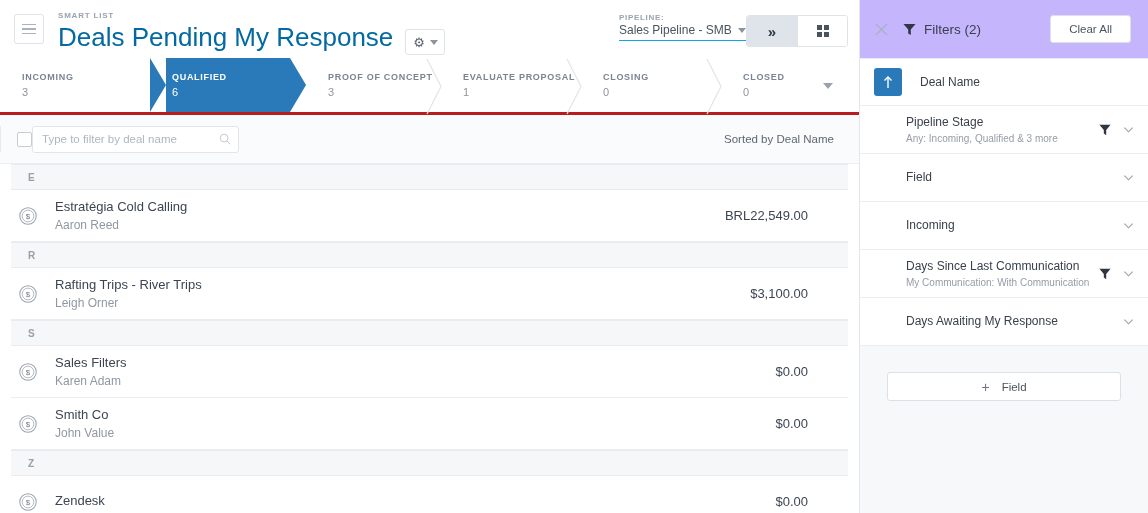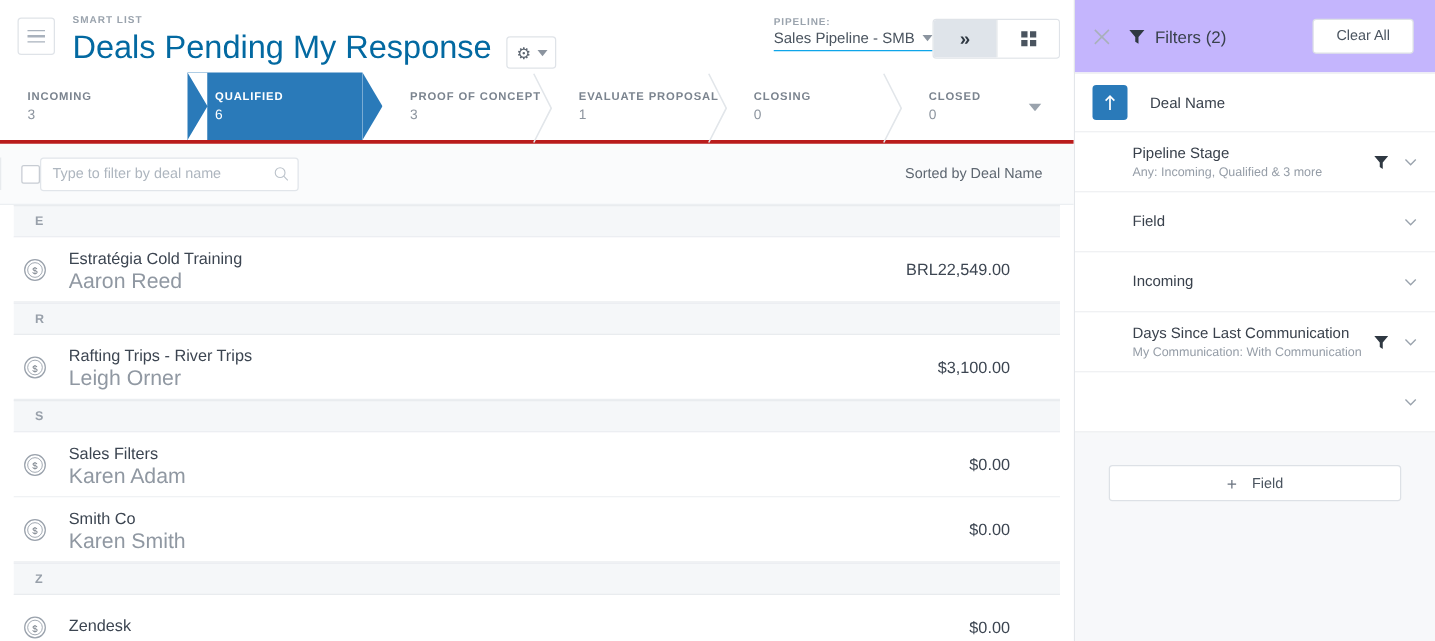--- a/index.html
+++ b/index.html
@@ -346,21 +346,21 @@
     display: flex;
     flex-direction: column;
     justify-content: center;
   }
   .deal-name {
     font-size: 13px;
     color: #3c4551;
     line-height: 18px;
   }
   .deal-owner {
-    font-size: 17px;
+    font-size: 12px;
     color: #9098a2;
     line-height: 16px;
     margin-top: 1px;
   }
   .deal-value {
     margin-left: auto;
     font-size: 13px;
     color: #3c4551;
     padding-right: 40px;
     white-space: nowrap;
@@ -603,21 +603,21 @@
 
       <div class="group-header">E</div>
 
       <div class="deal-row">
         <svg class="deal-icon" viewBox="0 0 24 24">
           <circle cx="12" cy="12" r="9" fill="none" stroke="#9aa2ac" stroke-width="1.1"></circle>
           <circle cx="12" cy="12" r="6.4" fill="none" stroke="#9aa2ac" stroke-width="0.8"></circle>
           <text x="12" y="15.6" font-size="8.4" fill="#6d7680" text-anchor="middle" font-family="Liberation Sans, sans-serif">$</text>
         </svg>
         <div class="deal-texts">
-          <div class="deal-name">Estratégia Cold Training</div>
+          <div class="deal-name">Estratégia Cold Calling</div>
           <div class="deal-owner">Aaron Reed</div>
         </div>
         <div class="deal-value">BRL22,549.00</div>
       </div>
 
       <div class="group-header">R</div>
 
       <div class="deal-row">
         <svg class="deal-icon" viewBox="0 0 24 24">
           <circle cx="12" cy="12" r="9" fill="none" stroke="#9aa2ac" stroke-width="1.1"></circle>
@@ -647,21 +647,21 @@
       </div>
 
       <div class="deal-row">
         <svg class="deal-icon" viewBox="0 0 24 24">
           <circle cx="12" cy="12" r="9" fill="none" stroke="#9aa2ac" stroke-width="1.1"></circle>
           <circle cx="12" cy="12" r="6.4" fill="none" stroke="#9aa2ac" stroke-width="0.8"></circle>
           <text x="12" y="15.6" font-size="8.4" fill="#6d7680" text-anchor="middle" font-family="Liberation Sans, sans-serif">$</text>
         </svg>
         <div class="deal-texts">
           <div class="deal-name">Smith Co</div>
-          <div class="deal-owner">Karen Smith</div>
+          <div class="deal-owner">John Value</div>
         </div>
         <div class="deal-value">$0.00</div>
       </div>
 
       <div class="group-header">Z</div>
 
       <div class="deal-row">
         <svg class="deal-icon" viewBox="0 0 24 24">
           <circle cx="12" cy="12" r="9" fill="none" stroke="#9aa2ac" stroke-width="1.1"></circle>
           <circle cx="12" cy="12" r="6.4" fill="none" stroke="#9aa2ac" stroke-width="0.8"></circle>
@@ -749,20 +749,23 @@
         <svg class="fr-funnel" viewBox="0 0 14 14">
           <polygon points="0.5,1 13.5,1 8.4,7 8.4,13 5.6,11.2 5.6,7" fill="#2f3842"></polygon>
         </svg>
         <svg class="fr-chev" viewBox="0 0 12 12">
           <polyline points="1.5,4 6,8.5 10.5,4" fill="none" stroke="#9aa3ad" stroke-width="1.2"></polyline>
         </svg>
       </div>
     </div>
 
     <div class="filter-row">
+      <div class="fr-texts fr-indent">
+        <div class="fr-label">Days Awaiting My Response</div>
+      </div>
       <div class="fr-right">
         <svg class="fr-chev" viewBox="0 0 12 12">
           <polyline points="1.5,4 6,8.5 10.5,4" fill="none" stroke="#9aa3ad" stroke-width="1.2"></polyline>
         </svg>
       </div>
     </div>
 
     <div class="add-field-wrap">
       <div class="add-field-btn">
         <span class="plus-glyph">+</span>

